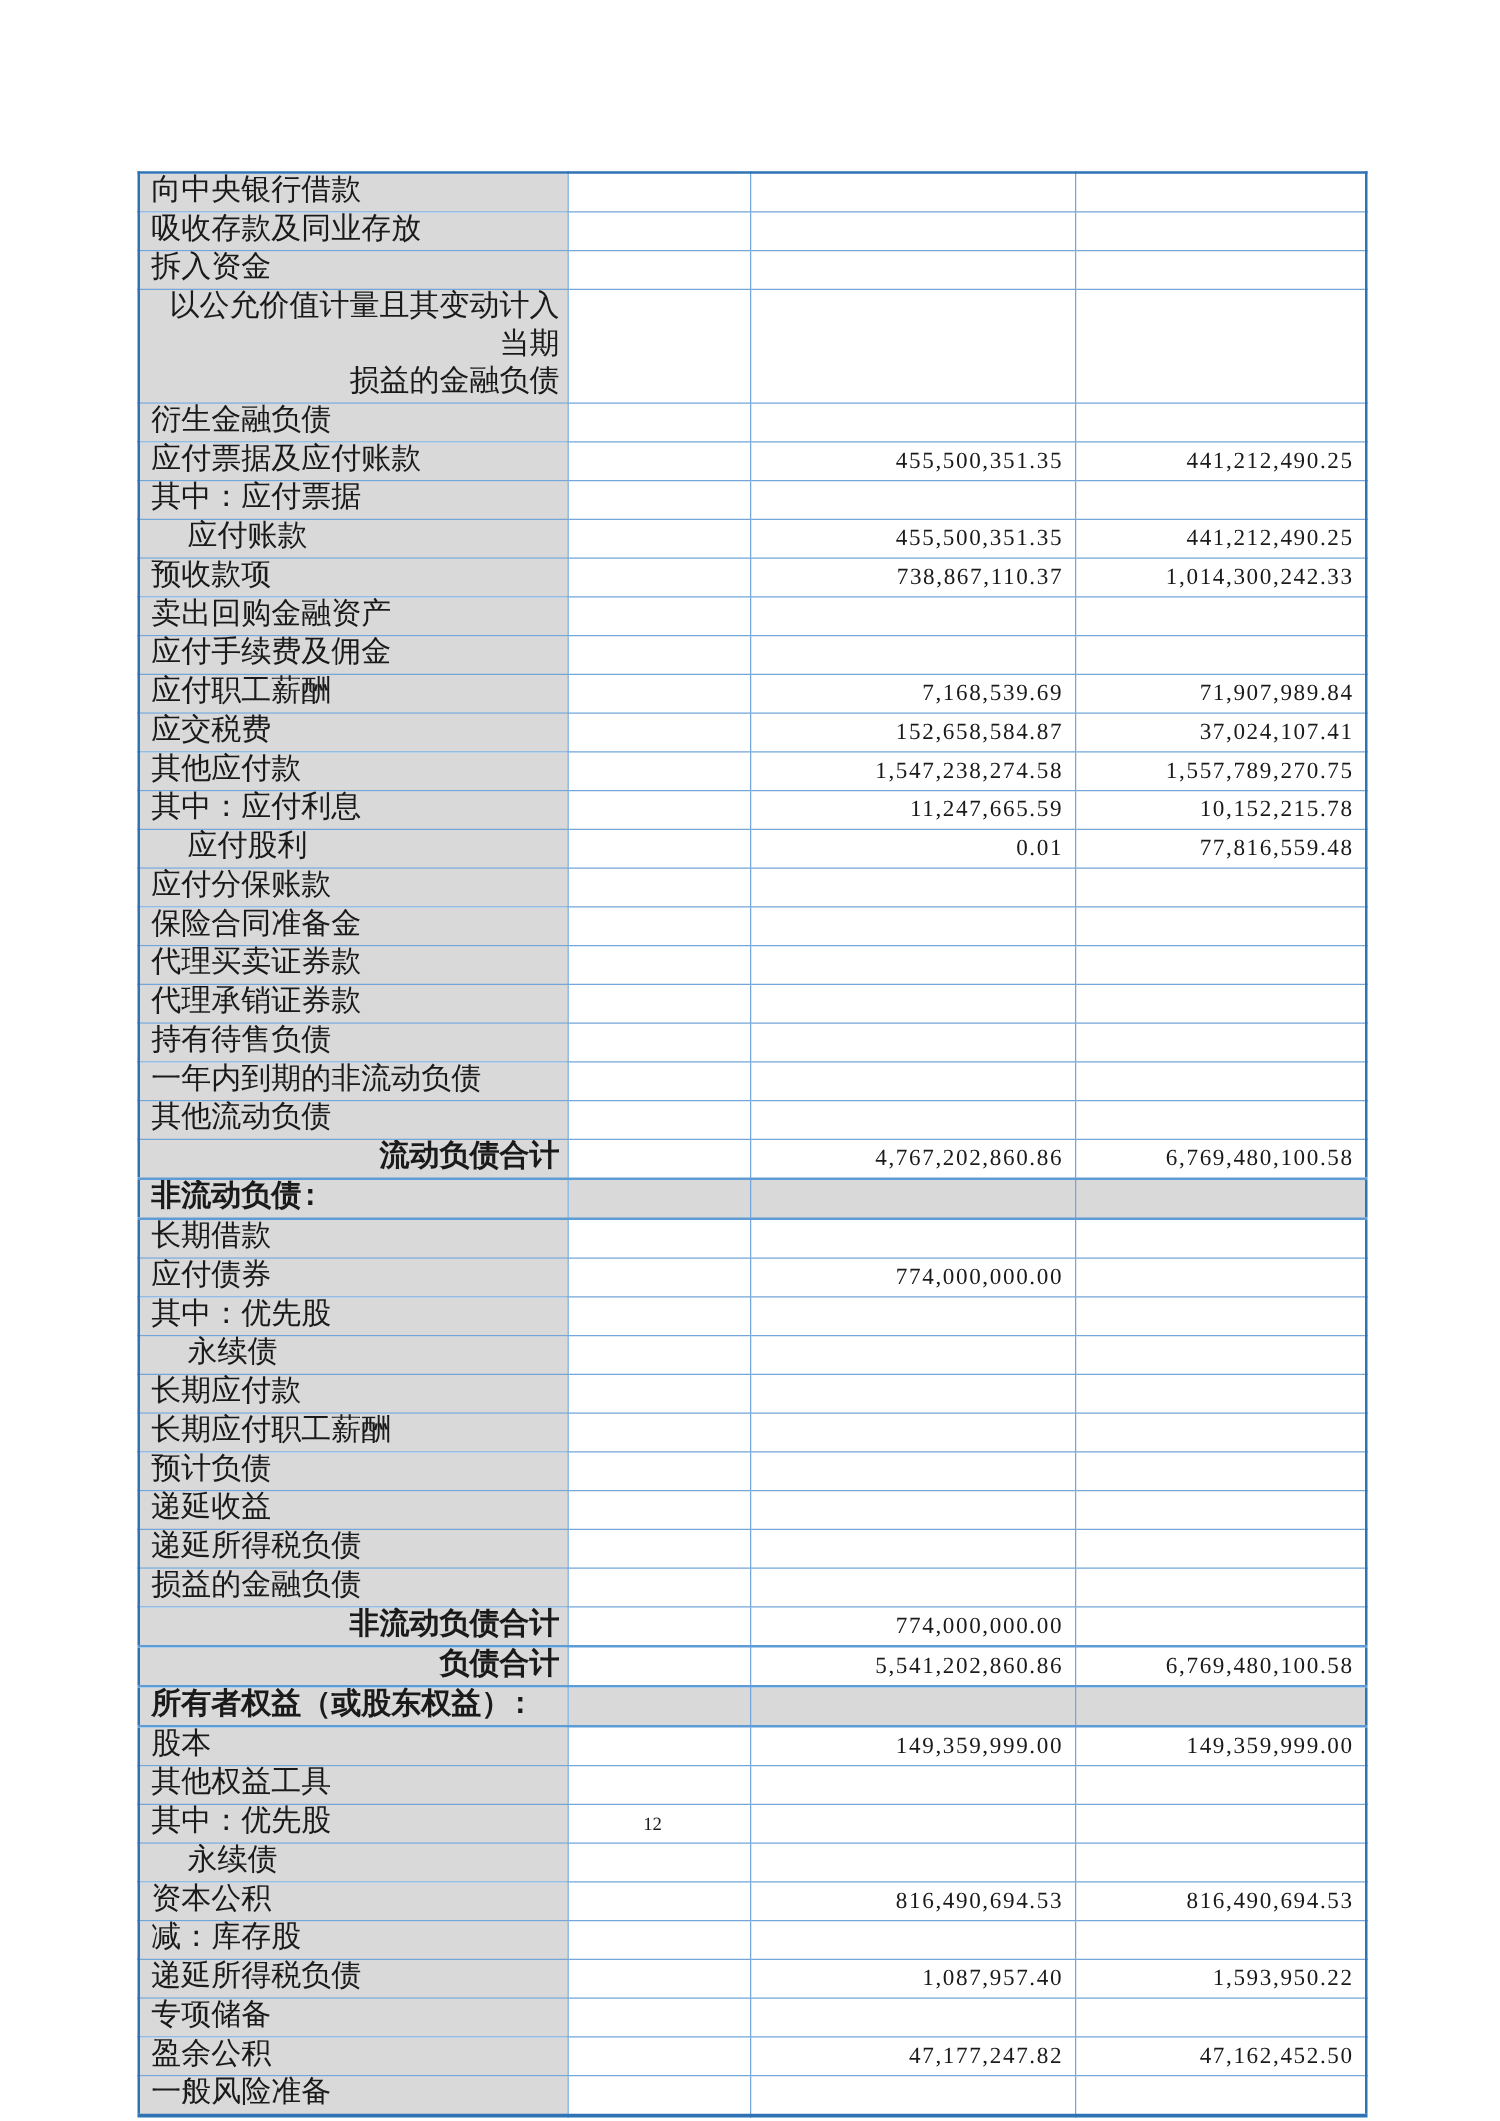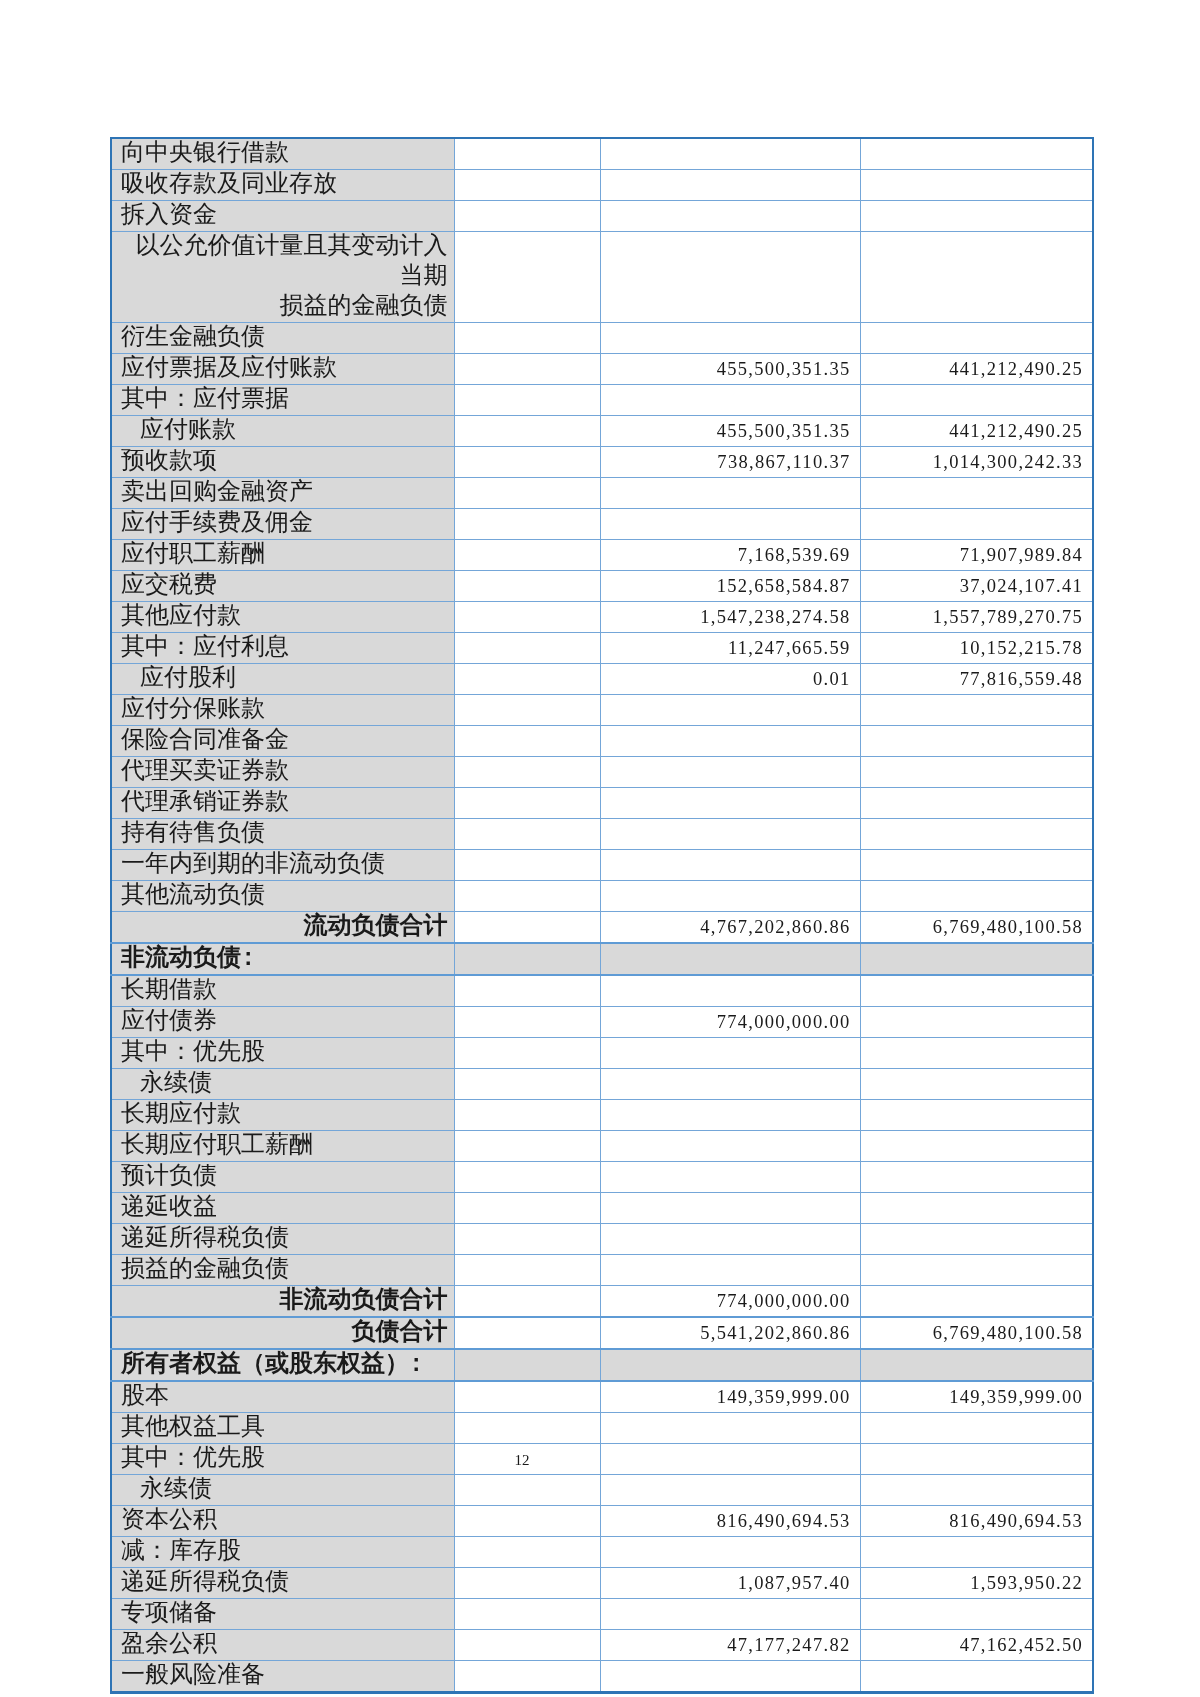--- a/index.html
+++ b/index.html
@@ -44,21 +44,21 @@
     text-align: right;
     padding: 0 9px;
     font-size: 18.5px;
     letter-spacing: 1.3px;
     background: #ffffff;
   }
   td.c-note {
     background: #ffffff;
   }
   tr.row-indent td.c-label {
-    padding-left: 28px;
+    padding-left: 38px;
   }
   tr.row-total td.c-label {
     font-weight: bold;
     text-align: right;
   }
   tr.row-total {
     border-bottom: 2px solid #5f9bd5;
   }
   tr.row-section td {
     background: #d9d9d9;

